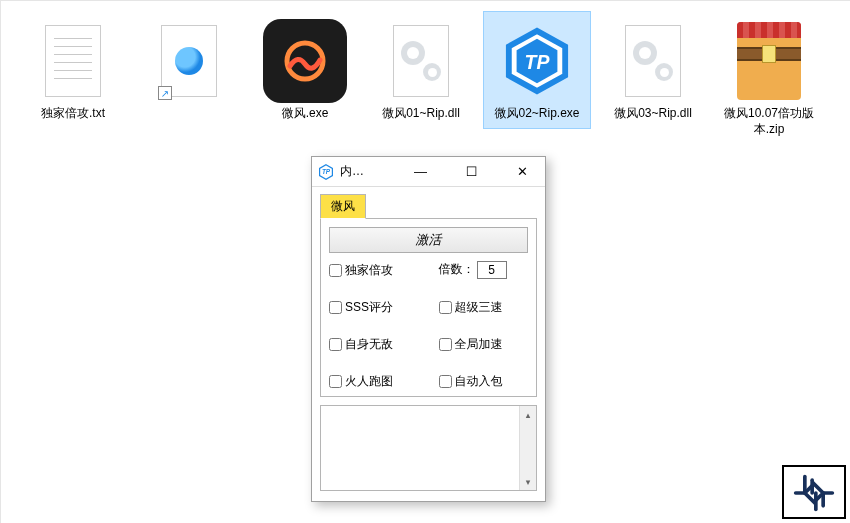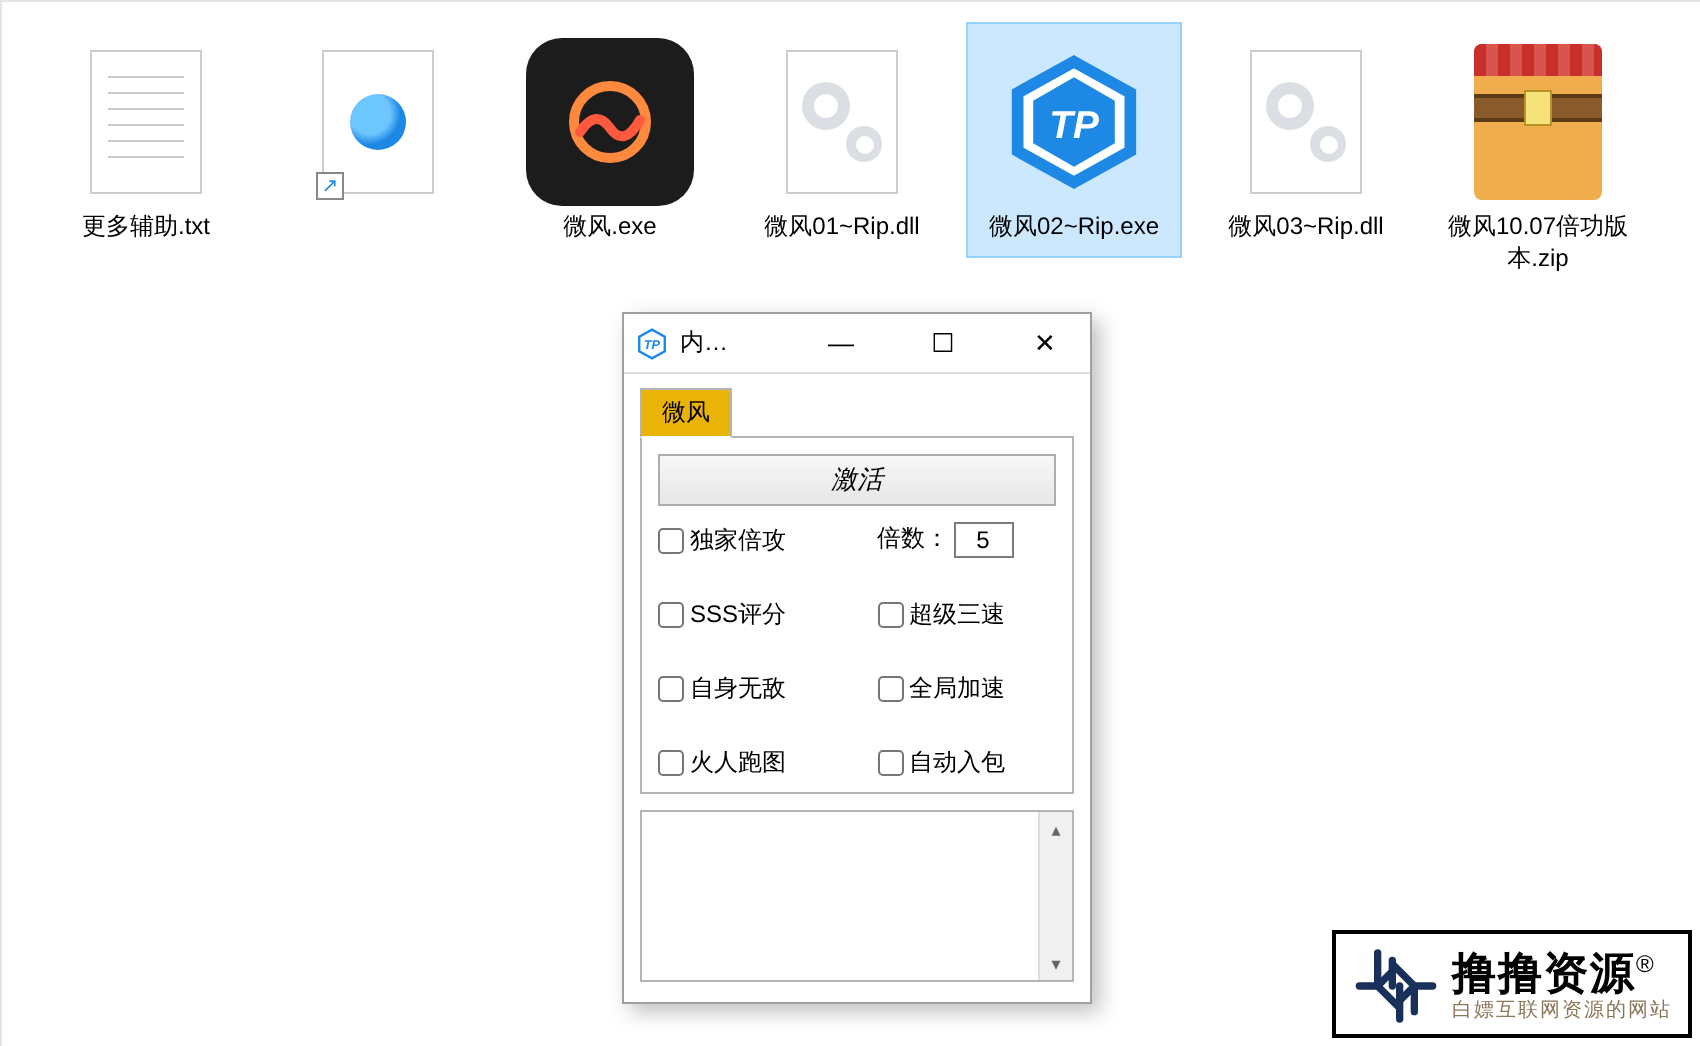--- a/index.html
+++ b/index.html
@@ -140,21 +140,21 @@
     width:45px;height:28px;display:flex;align-items:center;justify-content:center;
     font-size:13px;
   }
   .tabs{
     padding:6px 8px 0 8px;
   }
   .tab{
     display:inline-block;
     border:1px solid #b5b5b5;
     border-bottom:1px solid #fff;
-    background:#eab308;
+    background:#fde047;
     padding:3px 10px;
     font-size:12px;
     position:relative; top:1px;
   }
   .tab-body{
     margin:0 8px 8px 8px;
     border:1px solid #b5b5b5;
     padding:8px 8px 6px 8px;
   }
   .activate-btn{
@@ -210,21 +210,21 @@
   .wm-sub{font-size:10px;color:#8a785a;letter-spacing:1px;}
 </style>
 </head>
 <body>
 
 <div class="files" id="files">
     <div class="file">
       <div class="icon-box">
         <div class="txt-icon"></div>
       </div>
-      <div class="label">更多辅助.txt</div>
+      <div class="label">独家倍攻.txt</div>
     </div>
     <div class="file">
       <div class="icon-box">
         <div class="link-icon">
           <div class="swirl"></div>
           <div class="shortcut-badge">↗</div>
         </div>
       </div>
     </div>
     <div class="file">
@@ -348,19 +348,13 @@
     <g stroke="#18305a" stroke-width="4" fill="none" stroke-linecap="round">
       <path d="M14 24 L14 6"></path>
         <path d="M22 24 L22 10"></path>
       <path d="M26 24 L26 42"></path>
         <path d="M34 24 L34 38"></path>
       <path d="M4 24 L14 24"></path>
         <path d="M34 24 L44 24"></path>
       <path d="M14 24 L24 14 L34 24 L24 34 Z"></path>
     </g>
   </svg>
-  <div class="wm-text">
-    <div>
-      <span class="wm-main">撸撸资源</span><span class="wm-reg">®</span>
-    </div>
-    <div class="wm-sub">白嫖互联网资源的网站</div>
-  </div>
 </div>
 
 </body></html>

